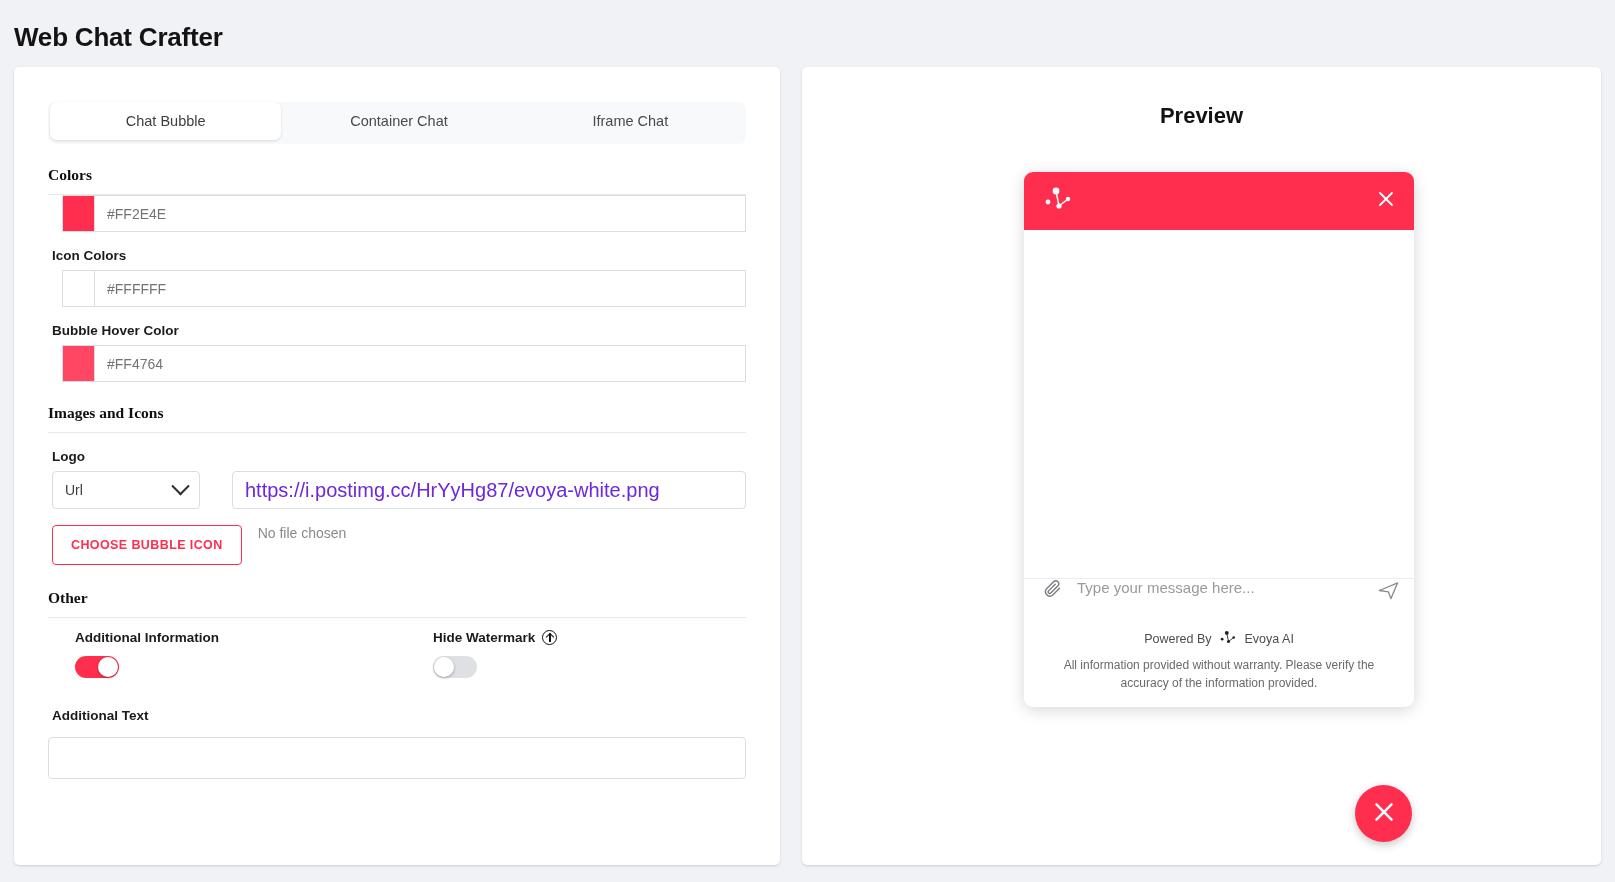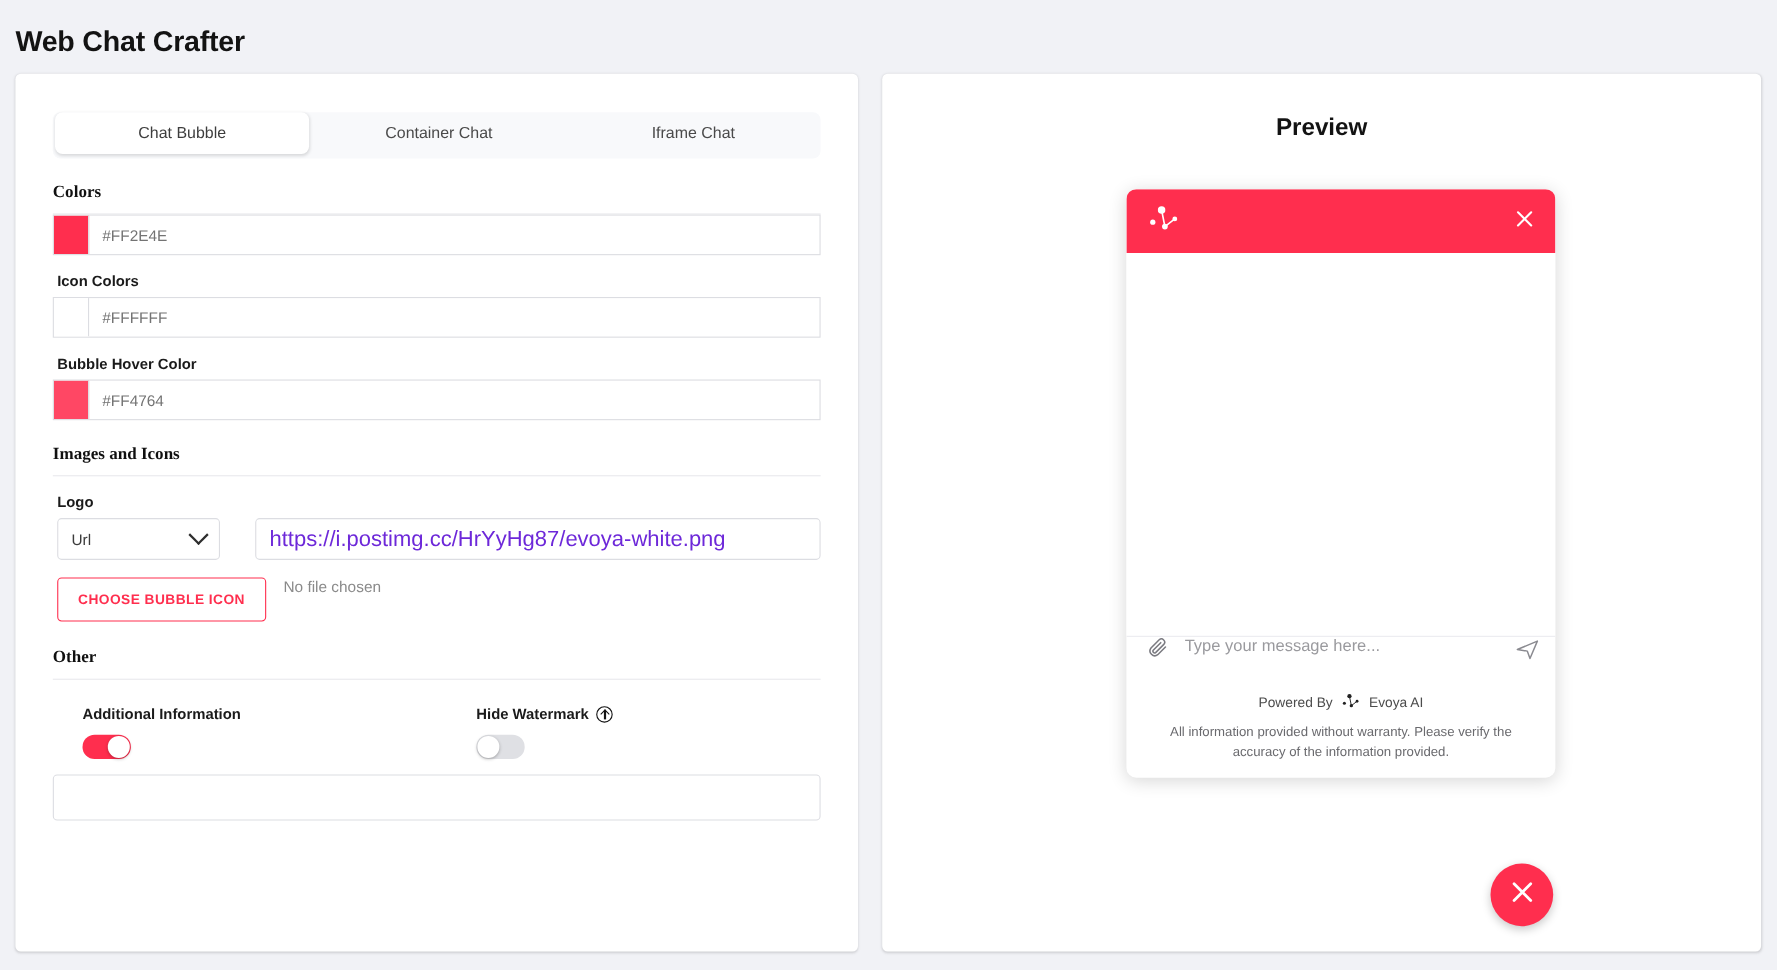--- a/index.html
+++ b/index.html
@@ -73,21 +73,21 @@
   .field-label {
     margin: 16px 0 7px 38px;
     font-size: 13.5px;
     font-weight: bold;
     color: #1b1b1b;
   }
 
   
   .color-row {
     display: flex;
-    margin: 0 34px 0 34px;
+    margin: 0 34px 0 48px;
     height: 37px;
     border: 1px solid #dcdde2;
     border-radius: 0;
     overflow: hidden;
     background: #fff;
   }
   .swatch {
     width: 32px;
     border-right: 1px solid #dcdde2;
     flex: 0 0 32px;
@@ -161,21 +161,21 @@
     letter-spacing: .4px;
     padding: 12px 18px;
     cursor: pointer;
     font-family: "Liberation Sans", sans-serif;
   }
   .nofile { font-size: 14px; color: #8a8a8a; }
 
   
   .toggle-grid {
     display: flex;
-    margin: 24px 0 0 0;
+    margin: 12px 0 0 0;
     padding-left: 23px;
   }
   .toggle-cell { width: 358px; padding-left: 38px; }
   .toggle-label {
     font-size: 13.5px;
     font-weight: bold;
     color: #1b1b1b;
     display: flex;
     align-items: center;
     gap: 7px;
@@ -367,20 +367,21 @@
         <div class="toggle-label">
           <span>Hide Watermark</span>
           <span class="up-circle"></span>
         </div>
         <div class="switch off">
           <div class="knob"></div>
         </div>
       </div>
     </div>
 
+    <div class="field-label" style="margin-top:30px">Additional Text</div>
     <div class="text-area-box"></div>
   </div>
 
   <div class="panel right-panel">
     <div class="preview-title">Preview</div>
 
     <div class="chat-window">
       <div class="chat-header">
         <span>
           <svg width="30" height="26" viewBox="0 0 30 26">

